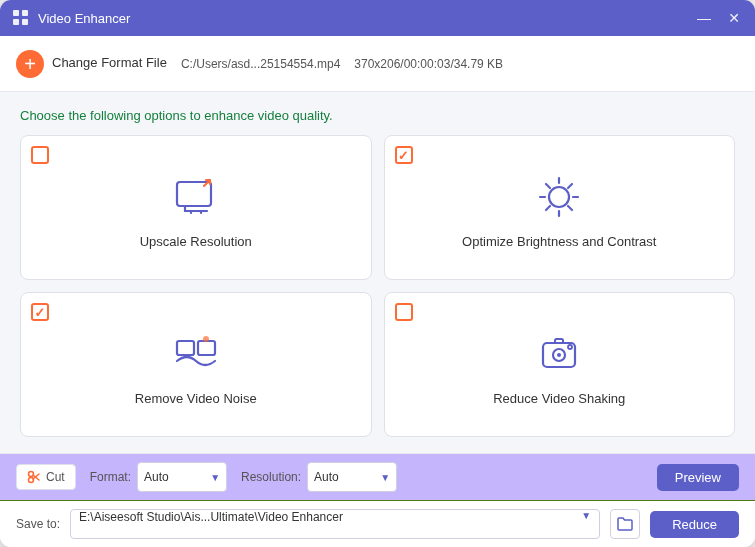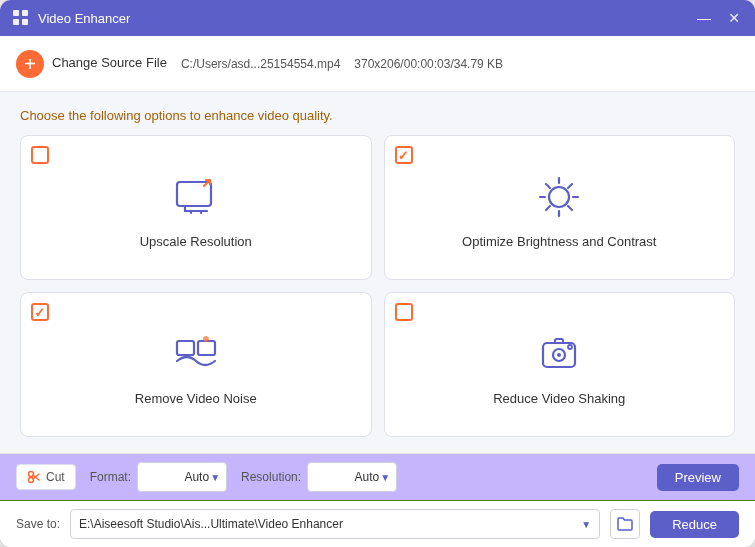--- a/index.html
+++ b/index.html
@@ -107,21 +107,21 @@
     }
     
     .content {
       flex: 1;
       padding: 16px 20px;
       display: flex;
       flex-direction: column;
       gap: 12px;
     }
     .content-label {
-      color: #a16207;
+      color: #15803d;
       font-size: 13px;
     }
     .options-grid {
       display: grid;
       grid-template-columns: 1fr 1fr;
       gap: 12px;
       flex: 1;
     }
     .option-card {
       background: white;
@@ -200,21 +200,20 @@
       cursor: pointer;
       background: white;
       font-size: 12px;
       color: #555;
     }
     .format-group, .resolution-group {
       display: flex;
       align-items: center;
       gap: 6px;
       margin-left: 4px;
-      text-align: right;
     }
     .format-label, .resolution-label {
       font-size: 12px;
       color: #555;
       white-space: nowrap;
     }
     .dropdown {
       height: 30px;
       padding: 0 6px;
       border: 1px solid #d0d0e0;
@@ -257,21 +256,21 @@
       white-space: nowrap;
     }
     .save-path-dropdown {
       height: 30px;
       border: 1px solid #d0d0e0;
       border-radius: 4px;
       background: white;
       font-size: 12px;
       color: #333;
       display: flex;
-      align-items: center;
+      align-items: flex-start;
       padding: 0 8px;
       flex: 1;
       gap: 4px;
       cursor: pointer;
     }
     .save-path-text { flex: 1; overflow: hidden; text-overflow: ellipsis; white-space: nowrap; }
     .folder-btn {
       width: 30px;
       height: 30px;
       border: 1px solid #d0d0e0;
@@ -312,21 +311,21 @@
     <span class="title-bar-title">Video Enhancer</span>
     <div class="title-bar-controls">
       <div class="title-btn">—</div>
       <div class="title-btn">✕</div>
     </div>
   </div>
 
   <div class="source-bar">
     <div class="change-source-btn">
       <div class="plus-circle">+</div>
-      <span class="change-source-text">Change Source File</span>
+      <span class="change-source-text">Change Format File</span>
     </div>
     <span class="source-file-info">C:/Users/asd...25154554.mp4</span>
     <span class="source-file-info">370x206/00:00:03/34.79 KB</span>
   </div>
 
   <div class="content">
     <div class="content-label">Choose the following options to enhance video quality.</div>
 
     <div class="options-grid">
 

